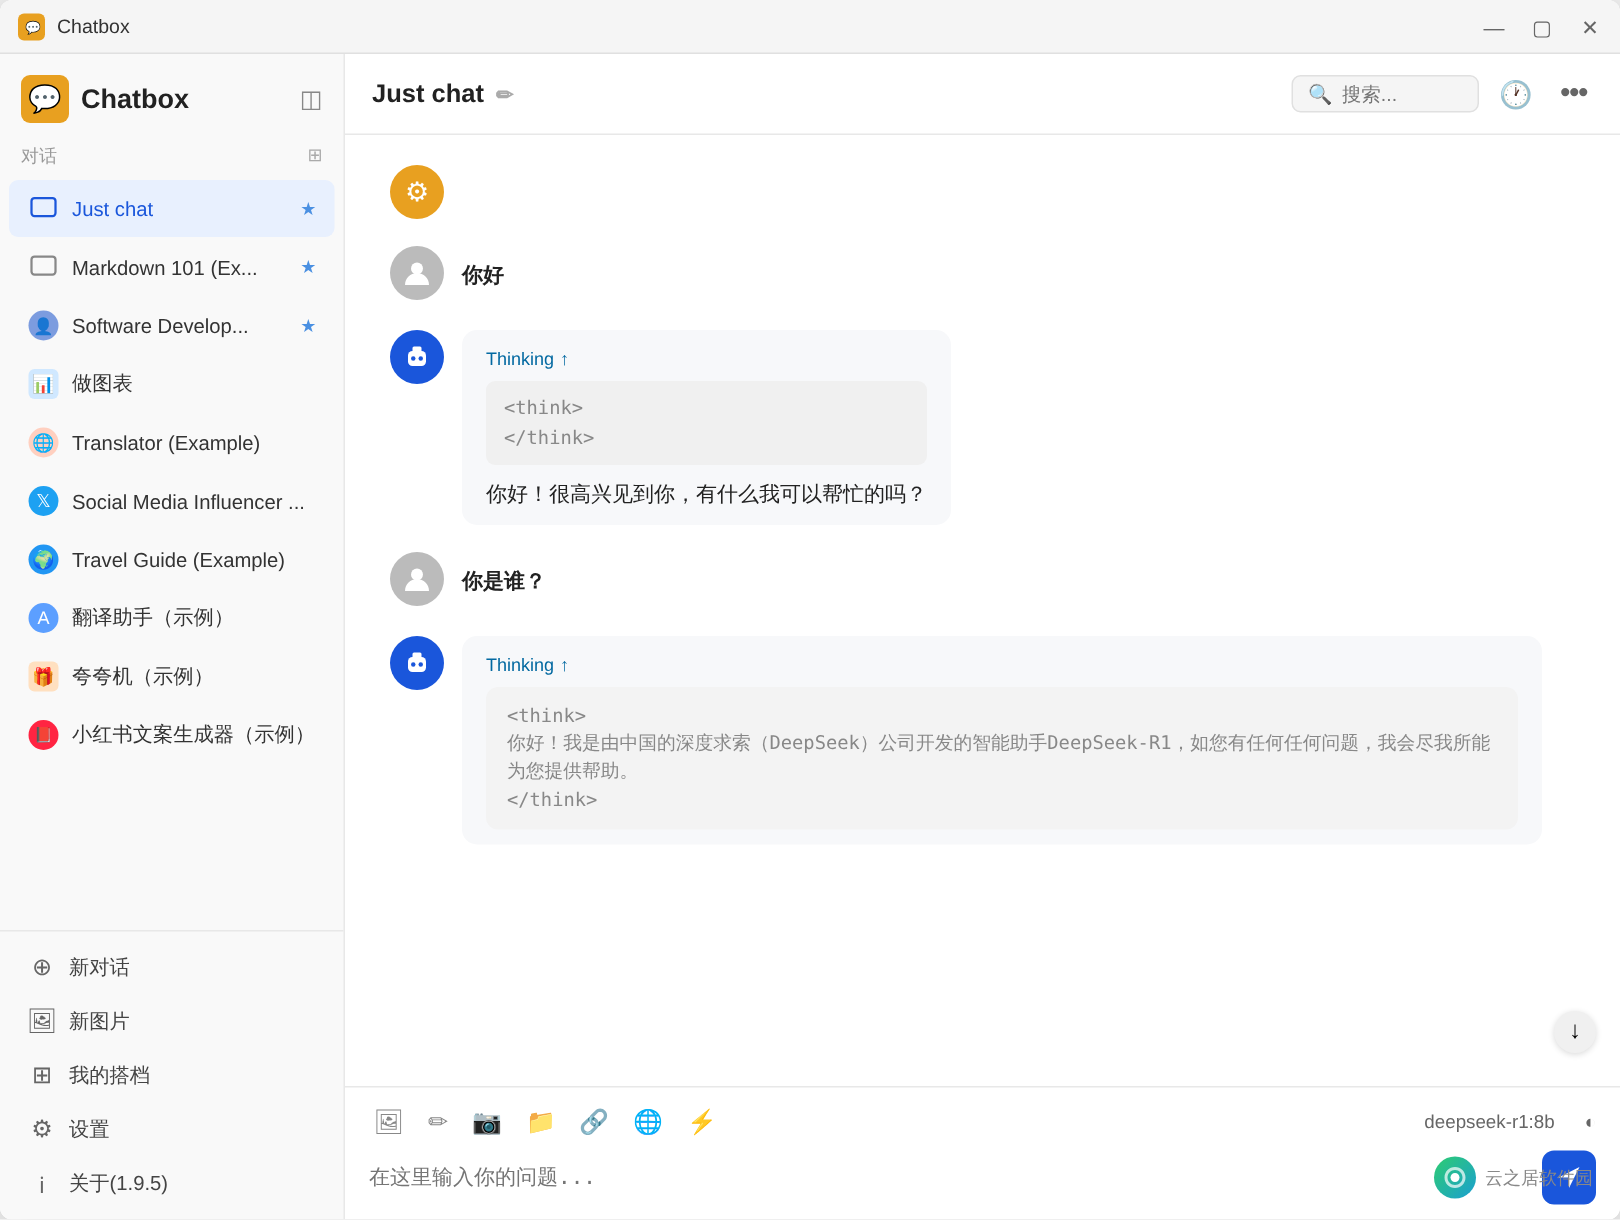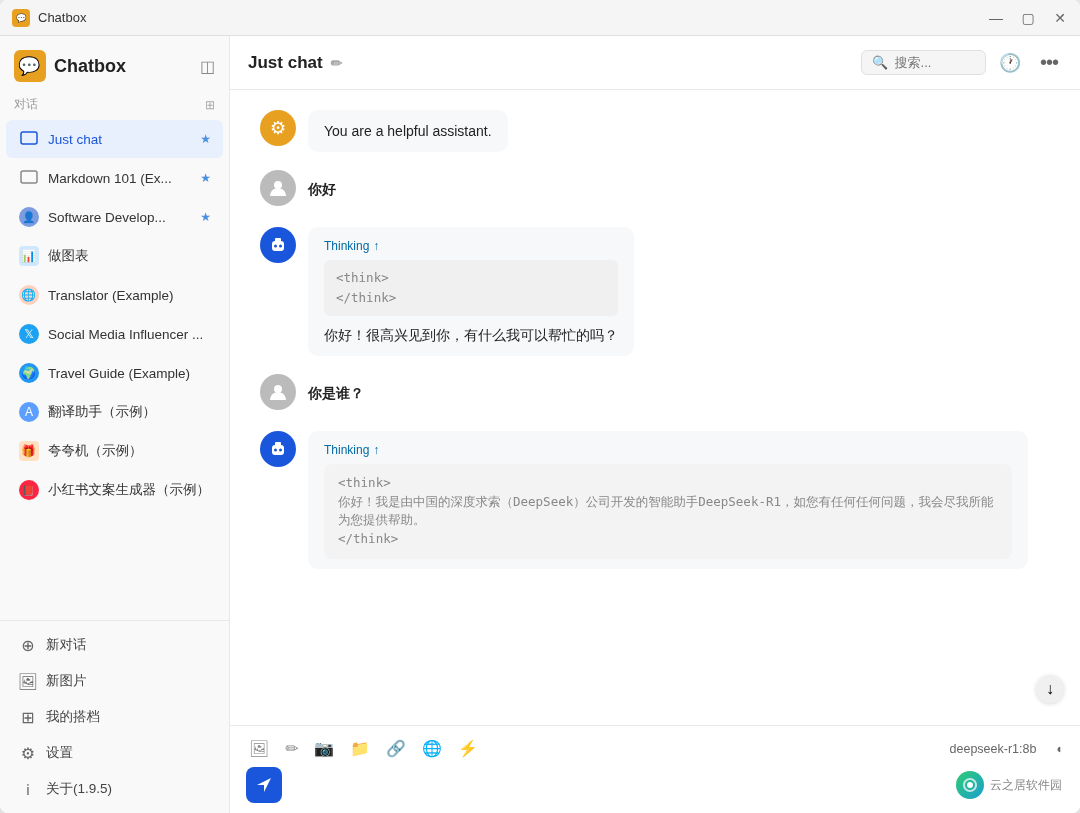--- a/index.html
+++ b/index.html
@@ -12,21 +12,21 @@
     .titlebar-title { font-size: 13px; color: #333; font-weight: 500; }
     .titlebar-controls { display: flex; gap: 16px; align-items: center; }
     .titlebar-btn { width: 16px; height: 16px; display: flex; align-items: center; justify-content: center; cursor: pointer; color: #666; font-size: 14px; }
     .main-content { display: flex; flex: 1; overflow: hidden; }
     .sidebar { width: 230px; background: #f9f9f9; border-right: 1px solid #e8e8e8; display: flex; flex-direction: column; flex-shrink: 0; }
     .sidebar-header { display: flex; align-items: center; justify-content: space-between; padding: 14px 14px 8px 14px; }
     .sidebar-logo { display: flex; align-items: center; gap: 8px; }
     .sidebar-logo-icon { width: 32px; height: 32px; background: #e8a020; border-radius: 6px; display: flex; align-items: center; justify-content: center; color: white; font-size: 18px; font-weight: bold; }
     .sidebar-logo-text { font-size: 18px; font-weight: 600; color: #222; }
     .sidebar-collapse-btn { color: #888; cursor: pointer; font-size: 16px; }
-    .sidebar-section-label { font-size: 12px; color: #999; padding: 6px 14px 4px 14px; display: flex; align-items: center; justify-content: space-between; }
+    .sidebar-section-label { font-size: 12px; color: #999; padding: 6px 14px 4px 14px; display: flex; align-items: flex-start; justify-content: space-between; }
     .sidebar-items { flex: 1; overflow-y: auto; padding: 2px 0; }
     .sidebar-item { display: flex; align-items: center; padding: 8px 12px; cursor: pointer; border-radius: 6px; margin: 1px 6px; position: relative; }
     .sidebar-item.active { background: #e8f0fe; }
     .sidebar-item-icon { width: 22px; height: 22px; margin-right: 8px; display: flex; align-items: center; justify-content: center; flex-shrink: 0; }
     .sidebar-item-label { font-size: 13.5px; color: #333; flex: 1; white-space: nowrap; overflow: hidden; text-overflow: ellipsis; }
     .sidebar-item.active .sidebar-item-label { color: #1a56db; }
     .sidebar-item-star { color: #4a90e2; font-size: 12px; margin-left: 4px; }
     .sidebar-bottom { padding: 6px 6px; border-top: 1px solid #e8e8e8; }
     .sidebar-bottom-item { display: flex; align-items: center; padding: 8px 12px; cursor: pointer; border-radius: 6px; }
     .sidebar-bottom-icon { width: 20px; height: 20px; margin-right: 8px; display: flex; align-items: center; justify-content: center; color: #666; font-size: 16px; }
@@ -218,23 +218,20 @@
           </div>
           <span class="header-action-btn" style="font-size:18px;">🕐</span>
           <span class="header-action-btn" style="font-size:20px;letter-spacing:-1px;">•••</span>
         </div>
       </div>
 
       <div class="chat-messages">
 
         <div class="message-row">
           <div class="avatar avatar-system">⚙</div>
-          <div class="message-bubble">
-            <span>You are a helpful assistant.</span>
-          </div>
         </div>
 
         <div class="message-row">
           <div class="avatar avatar-user" style="background:#bbb;">
             <svg width="20" height="20" viewBox="0 0 20 20" fill="white">
                 <circle cx="10" cy="7" r="4"></circle>
                 <path d="M2 18c0-4.4 3.6-8 8-8s8 3.6 8 8"></path>
               </svg>
           </div>
           <div class="message-bubble user-bubble">
@@ -314,20 +311,21 @@
           <span class="input-toolbar-btn">🔗</span>
           <span class="input-toolbar-btn">🌐</span>
           <span class="input-toolbar-btn">⚡</span>
           <div style="flex:1;"></div>
           <div class="model-selector">
             <span>deepseek-r1:8b</span>
             <span>◐</span>
           </div>
         </div>
         <div class="input-row">
+          <textarea class="chat-input" rows="1" style="height: 28px; line-height: 28px;" placeholder="在这里输入你的问题..."></textarea>
           <div class="send-btn">
             <svg viewBox="0 0 18 18">
                 <path d="M2 9l14-7-7 14V9H2z" fill="white"></path>
               </svg>
           </div>
         </div>
       </div>
     </div>
   </div>
 

